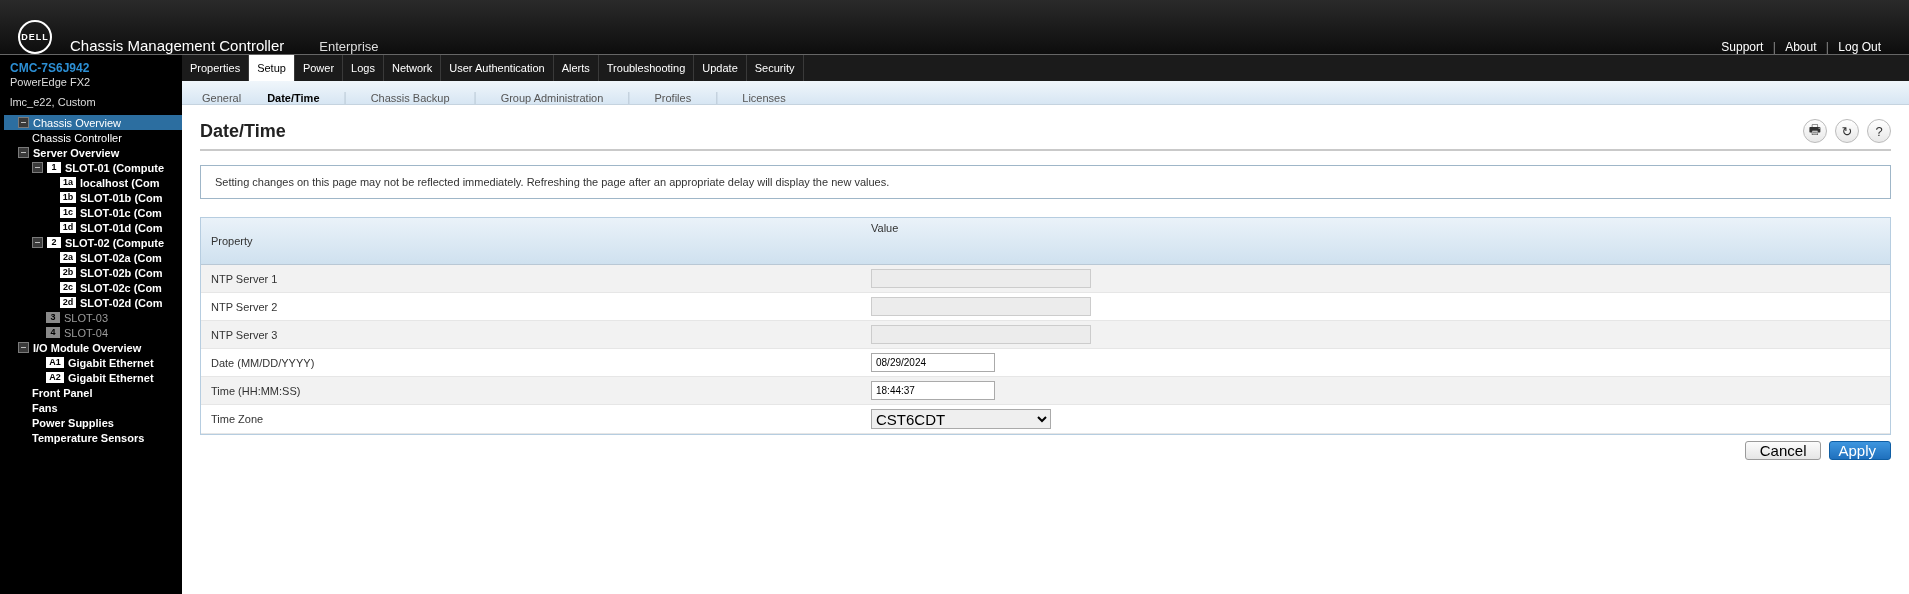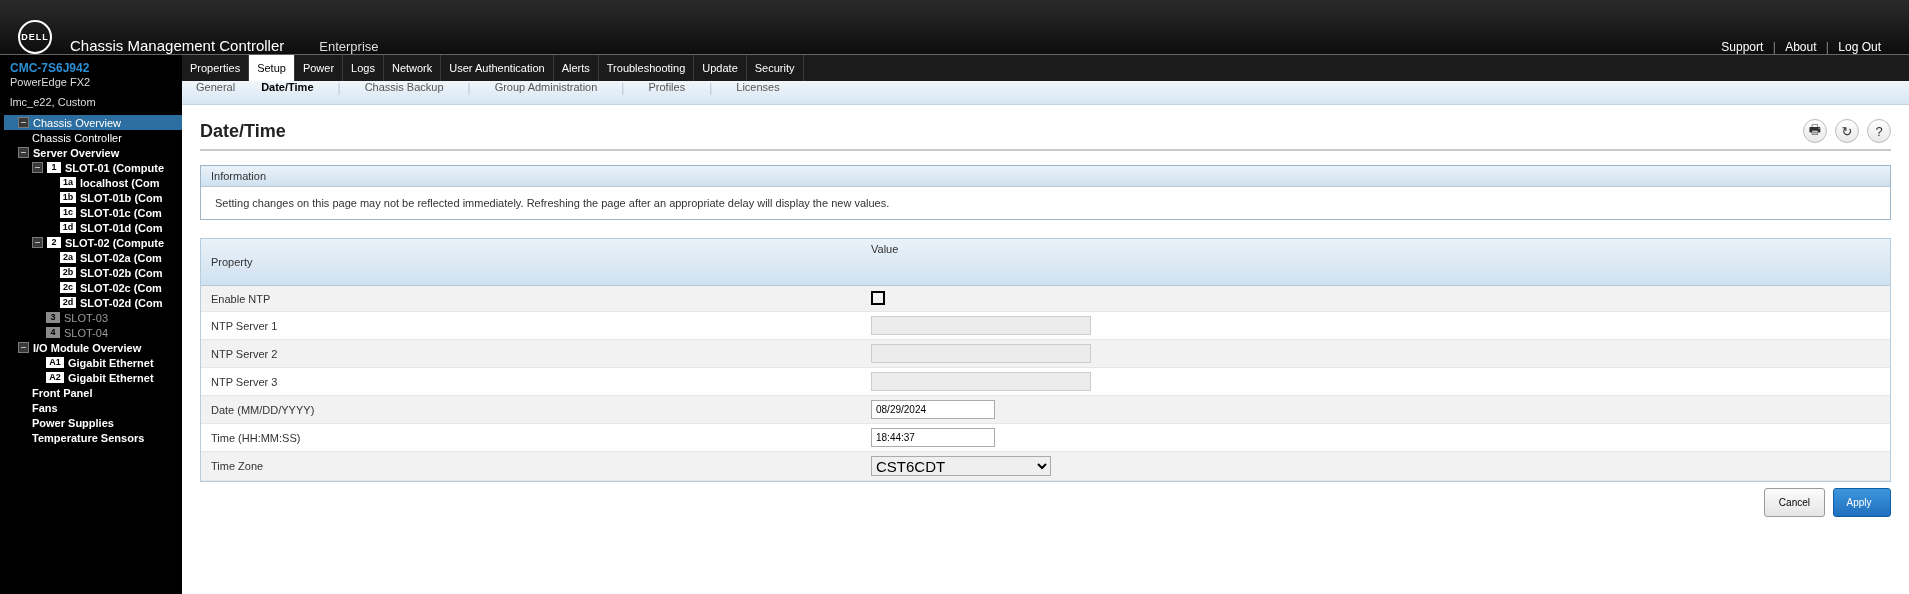--- a/index.html
+++ b/index.html
@@ -26,21 +26,21 @@
   .spacer { display:inline-block; width:14px; flex:0 0 auto; }
   .slotnum { display:inline-block; background:#fff; color:#000; font-size:9px; line-height:11px; min-width:14px; text-align:center; margin-right:4px; padding:0 2px; font-weight:bold; }
   .slotnum.dim { background:#8a8a8a; }
   .subslot { display:inline-block; background:#fff; color:#000; font-size:9px; line-height:11px; min-width:16px; text-align:center; margin-right:4px; padding:0 2px; font-weight:bold; }
   .anum { display:inline-block; background:#fff; color:#000; font-size:9px; line-height:11px; width:18px; text-align:center; margin-right:4px; font-weight:bold; }
 
   .main { flex:1; background:#fff; display:flex; flex-direction:column; }
   .tabs1 { height:26px; background:#1b1b1b; display:flex; align-items:stretch; }
   .tab1 { color:#fff; font-size:11px; padding:0 8px; display:flex; align-items:center; border-right:1px solid #3a3a3a; cursor:pointer; }
   .tab1.active { background:#fff; color:#000; font-weight:normal; }
-  .tabs2 { height:24px; background:linear-gradient(#f0f6fb,#d7e6f3); display:flex; align-items:flex-start; padding-left:12px; border-bottom:1px solid #c5d3df; }
+  .tabs2 { height:24px; background:linear-gradient(#f0f6fb,#d7e6f3); display:flex; align-items:flex-end; padding-left:18px; border-bottom:1px solid #c5d3df; }
   .tab2 { color:#555; font-size:11px; padding:0 2px; margin-right:22px; cursor:pointer; display:flex; align-items:center; }
   .tab2.active { color:#000; font-weight:bold; }
   .tabsep { color:#b9c8d5; margin-right:22px; }
 
   .content { padding:14px 18px; position:relative; }
   .page-title-row { display:flex; align-items:center; border-bottom:2px solid #c9c9c9; padding-bottom:6px; margin-bottom:14px; }
   .page-title { font-size:18px; font-weight:bold; color:#222; }
   .page-icons { margin-left:auto; display:flex; gap:8px; }
   .rbtn { width:24px; height:24px; border:1px solid #bbb; border-radius:50%; background:linear-gradient(#fff,#e8e8e8); display:flex; align-items:center; justify-content:center; font-size:13px; color:#333; cursor:pointer; }
 
@@ -57,21 +57,21 @@
   .pt-row:nth-child(even) { background:#fff; }
   .pt-row .c1 { width:660px; padding:4px 10px; }
   .pt-row .c2 { flex:1; padding:4px 10px; }
   .pt-row input[type=text] { border:1px solid #aaa; height:19px; width:220px; padding:0 4px; font-size:10px; }
   .pt-row input[type=text]:disabled { background:#ececec; border:1px solid #ccc; }
   .pt-row select { border:1px solid #aaa; height:20px; width:180px; font-size:15px; }
   .date-input { width:124px !important; }
   .chk { width:14px; height:14px; border:2px solid #000; display:inline-block; }
 
   .btn-row { display:flex; justify-content:flex-end; gap:8px; margin-top:6px; }
-  .btn { min-width:58px; height:29px; border:1px solid #9a9a9a; border-radius:3px; background:linear-gradient(#fcfcfc,#e5e5e5); font-size:10px; cursor:pointer; padding:0 14px; }
+  .btn { min-width:58px; height:19px; border:1px solid #9a9a9a; border-radius:3px; background:linear-gradient(#fcfcfc,#e5e5e5); font-size:15px; cursor:pointer; padding:0 14px; }
   .btn.primary { background:linear-gradient(#3e96df,#1f70bd); color:#fff; border:1px solid #0f5ea4;padding-left:8px; }
 </style>
 </head>
 <body>
 
 <div class="topbar">
   <div class="logo">DELL</div>
   <div class="app-title">Chassis Management Controller</div>
   <div class="enterprise">Enterprise</div>
   <div class="top-right">
@@ -281,35 +281,30 @@
           <div class="rbtn">
               <span>↻</span>
             </div>
           <div class="rbtn">
               <span>?</span>
             </div>
         </div>
       </div>
 
       <div class="info-box">
-        <div class="info-hdr">Information</div>
         <div class="info-body">Setting changes on this page may not be reflected immediately. Refreshing the page after an appropriate delay will display the new values.</div>
       </div>
 
       <div class="prop-table">
         <div class="pt-head">
           <div class="c1">Property</div>
           <div class="c2">Value</div>
         </div>
         <div>
           <div class="pt-row">
-            <div class="c1">Enable NTP</div>
-            <div class="c2"><span class="chk"></span></div>
-          </div>
-          <div class="pt-row">
             <div class="c1">NTP Server 1</div>
             <div class="c2"><input type="text" disabled="" value="" style=""></div>
           </div>
           <div class="pt-row">
             <div class="c1">NTP Server 2</div>
             <div class="c2"><input type="text" disabled="" value="" style=""></div>
           </div>
           <div class="pt-row">
             <div class="c1">NTP Server 3</div>
             <div class="c2"><input type="text" disabled="" value="" style=""></div>

